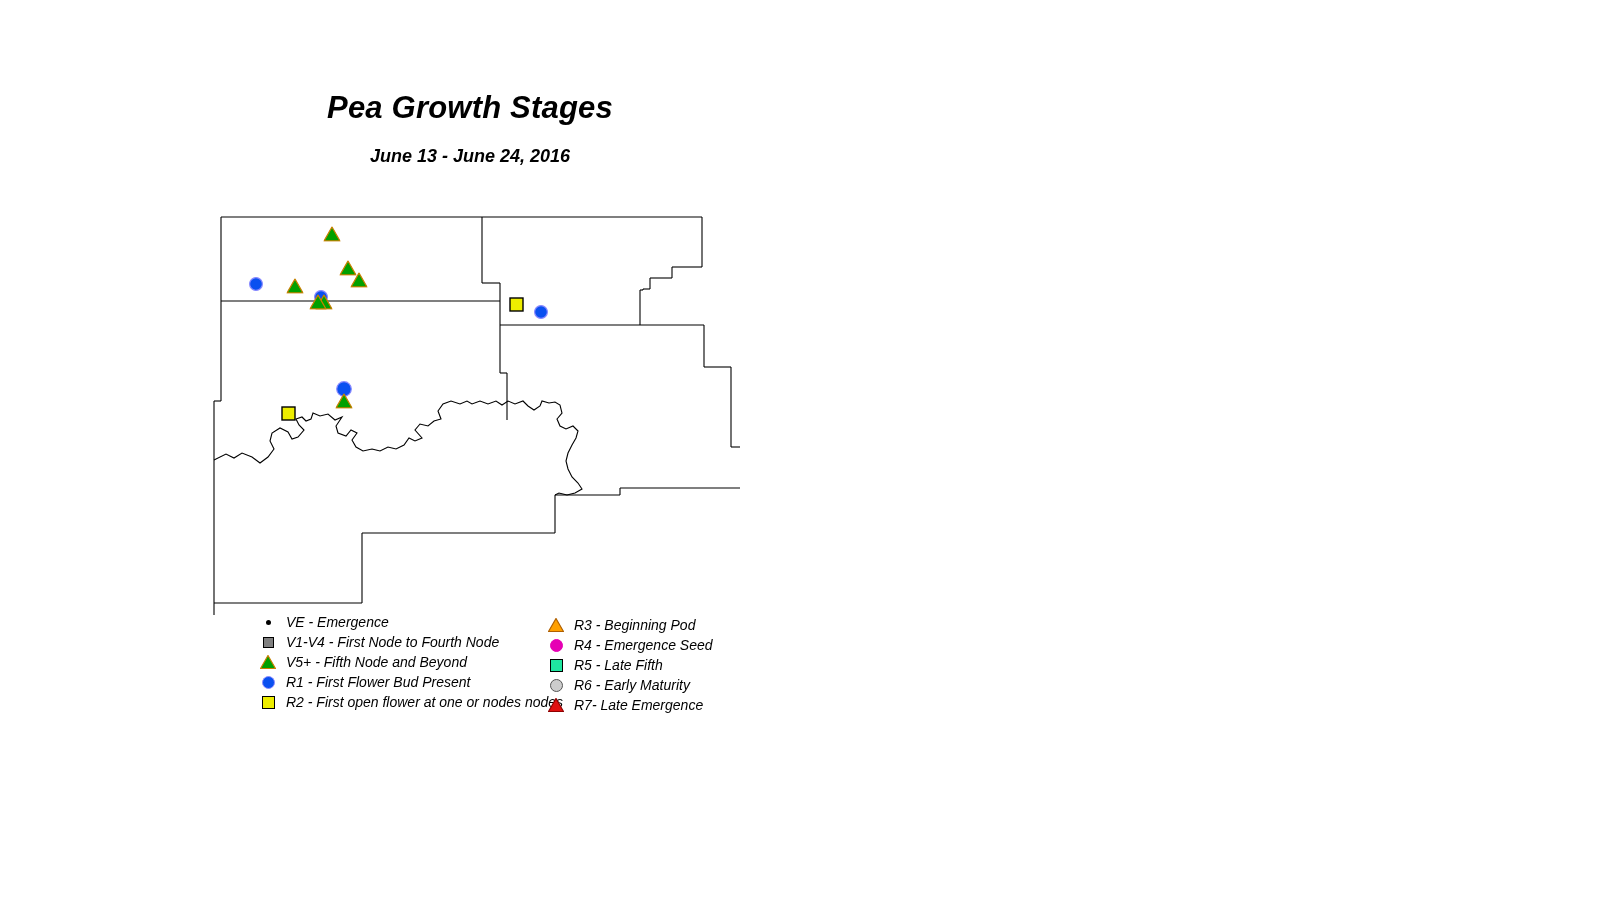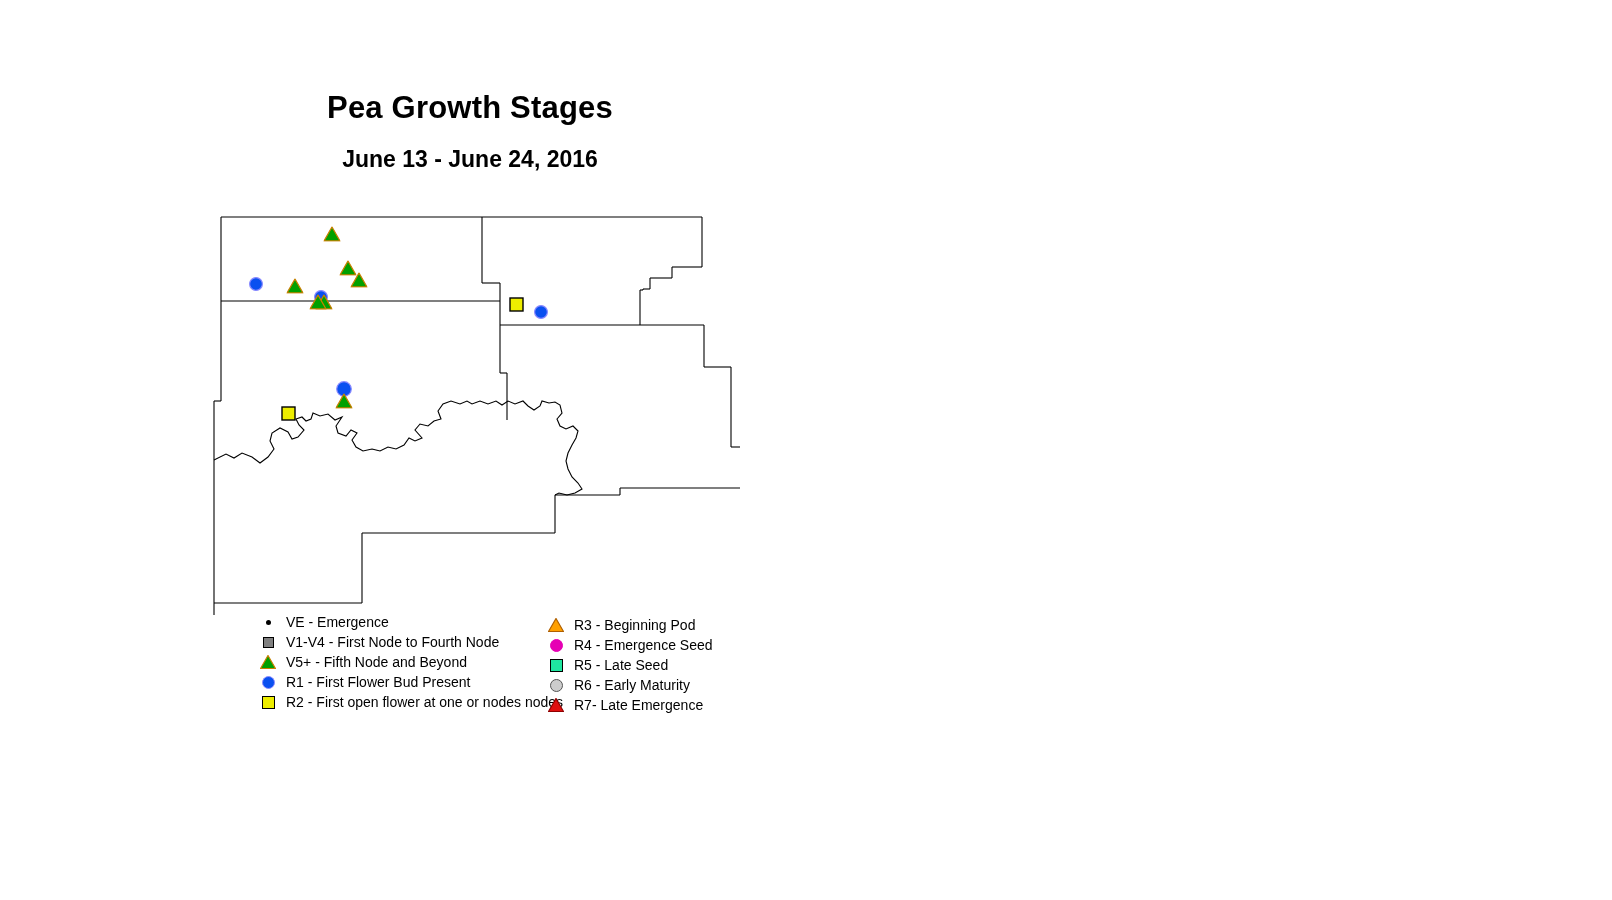--- a/index.html
+++ b/index.html
@@ -15,38 +15,39 @@
     font-family: "Liberation Sans", sans-serif;
     color: #000000;
   }
 
   #map-figure {
     position: absolute;
     left: 0;
     top: 0;
     width: 1612px;
     height: 900px;
+    font-style: italic;
   }
 
   .title-block {
     position: absolute;
     left: 220px;
     top: 90px;
     width: 500px;
     text-align: center;
   }
   #map-title {
     font-size: 31px;
     font-weight: bold;
     letter-spacing: 0.2px;
     line-height: 1.15;
     margin: 0;
   }
   #map-subtitle {
-    font-size: 23px;
+    font-size: 18px;
     font-weight: bold;
     margin: 20px 0 0 0;
   }
 
   #map-canvas {
     position: absolute;
     left: 210px;
     top: 205px;
     width: 530px;
     height: 410px;
@@ -316,21 +317,21 @@
       <span class="legend-sym">
         <span class="sym-circle" style="background:#e600b4; border:1px solid #e600b4;"></span>
       </span>
       <span class="legend-text">R4 - Emergence Seed</span>
     </div>
 
     <div class="legend-row">
       <span class="legend-sym">
         <span class="sym-square" style="background:#1fe6a0; border:1.3px solid #000000; width:13px; height:13px;"></span>
       </span>
-      <span class="legend-text">R5 - Late Seed</span>
+      <span class="legend-text">R5 - Late Fifth</span>
     </div>
 
     <div class="legend-row">
       <span class="legend-sym">
         <span class="sym-circle" style="background:#cccccc; border:1px solid #555555;"></span>
       </span>
       <span class="legend-text">R6 - Early Maturity</span>
     </div>
 
     <div class="legend-row">

